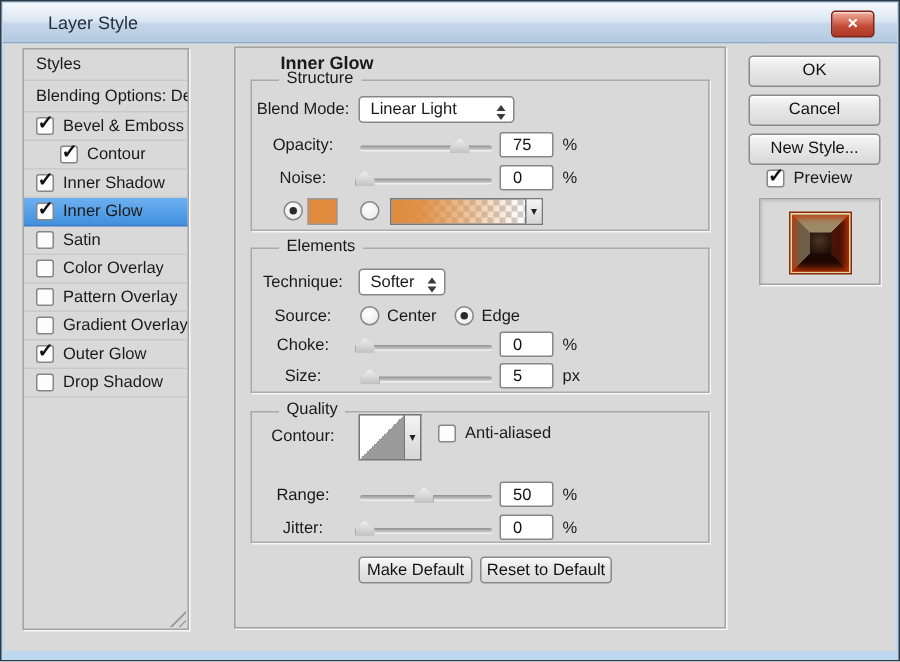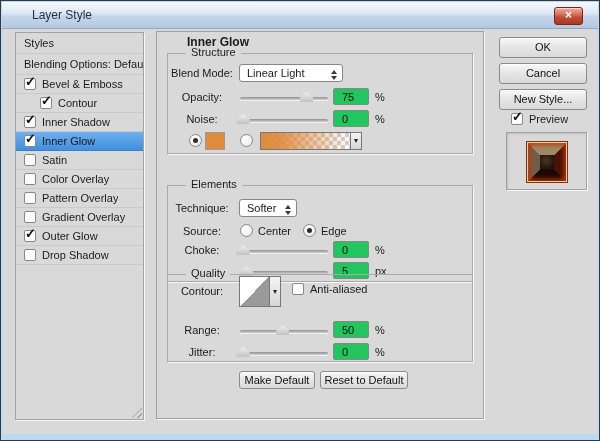--- a/index.html
+++ b/index.html
@@ -11,21 +11,21 @@
     border-bottom:1px solid #8fa8c4;}
   .title-text{position:absolute;left:30px;top:6px;font-size:12px;color:#24303c;}
   .close-btn{position:absolute;right:15px;top:5px;width:29px;height:18px;
     background:linear-gradient(#efad9b,#d7705c 40%,#c04a34 60%,#ad3a26);
     border:1px solid #7c2317;border-radius:3px;color:#fff;font-weight:bold;font-size:12px;
     line-height:15px;text-align:center;box-shadow:inset 0 1px 0 rgba(255,255,255,.55);cursor:default;}
   
   .client{position:absolute;top:28px;left:2px;right:2px;bottom:6px;background:#d9d9d9;font-size:11px;color:#1a1a1a;}
   .panel-border{border:1px solid #a2a2a2;box-shadow:1px 1px 0 rgba(255,255,255,.8);background:#d9d9d9;}
   
-  .styles-list{position:absolute;left:12px;top:3px;width:129px;height:388px;}
+  .styles-list{position:absolute;left:12px;top:3px;width:111px;height:388px;}
   .list-row{position:relative;display:flex;align-items:center;height:19px;padding-left:8px;
     border-bottom:1px solid #c9c9c9;cursor:default;}
   .list-row.hdr{height:21px;}
   .list-row.indent{padding-left:24px;}
   .list-row.selected{background:linear-gradient(#6cb0f0,#4190dd);border-bottom-color:#3a7fc8;}
   .row-label{white-space:nowrap;overflow:hidden;}
   .grip{position:absolute;right:1px;bottom:1px;width:11px;height:11px;
     background:repeating-linear-gradient(135deg,#9f9f9f 0 1px,transparent 1px 4px);
     clip-path:polygon(100% 0,100% 100%,0 100%);}
   
@@ -50,21 +50,21 @@
   .tri-up{width:0;height:0;border:3px solid transparent;border-bottom:4px solid #3a3a3a;margin-bottom:2px;}
   .tri-down{width:0;height:0;border:3px solid transparent;border-top:4px solid #3a3a3a;}
   
   .slider{position:absolute;left:62px;width:88px;top:8px;height:6px;}
   .track{position:absolute;left:0;right:0;top:1px;height:3px;border-radius:2px;
     background:linear-gradient(#8f8f8f,#d2d2d2);box-shadow:0 1px 0 #f0f0f0;}
   .thumb{position:absolute;top:-4px;width:13px;height:10px;
     background:linear-gradient(#f0f0f0,#c2c2c2);
     clip-path:polygon(50% 0,100% 55%,100% 100%,0 100%,0 55%);
     filter:drop-shadow(0 1px 0 rgba(0,0,0,.45)) drop-shadow(0 0 1px rgba(0,0,0,.35));}
-  .valbox{position:absolute;left:155px;top:0;width:36px;height:17px;background:#22c55e;border:1px solid #878787;
+  .valbox{position:absolute;left:155px;top:0;width:36px;height:17px;background:#ffffff;border:1px solid #878787;
     border-radius:2px;padding:0 0 0 8px;font-size:11px;color:#111;}
   .unit{position:absolute;left:197px;line-height:18px;}
   
   .swatch{position:absolute;left:27px;top:0;width:20px;height:18px;border:1px solid #9a9a9a;}
   .gradbar{position:absolute;left:82px;top:0;width:102px;height:18px;border:1px solid #777;
     background:
       linear-gradient(to right,#df8a3c 0%,rgba(223,138,60,.9) 22%,rgba(223,138,60,0) 88%),
       conic-gradient(#cfcfcf 25%,#fff 0 50%,#cfcfcf 0 75%,#fff 0) 0 0/8px 8px;}
   .gradbar .grad-arrow{position:absolute;right:0;top:0;bottom:0;width:11px;border-left:1px solid #777;
     background:linear-gradient(#f4f4f4,#d6d6d6);font-size:8px;line-height:16px;text-align:center;color:#222;}
@@ -216,21 +216,21 @@
         <div class="row" style="top:78px;">
           <span class="radio on" style="left:11px;top:2px;"></span>
           <span class="swatch" style="background: rgb(223, 138, 60);"></span>
           <span class="radio" style="left:62px;top:2px;"></span>
           <div class="gradbar">
             <span class="grad-arrow">▾</span>
           </div>
         </div>
       </div>
 
-      <div class="groupbox" style="top:133px;height:97px;margin-top:20px;">
+      <div class="groupbox" style="top:133px;height:97px;">
         <div class="legend">Elements</div>
 
         <div class="row" style="top:13px;">
           <span class="flabel">Technique:</span>
           <div class="dropdown" style="width:58px;">
             <span>Softer</span>
             <span class="stepper">
                 <span class="tri-up"></span>
                 <span class="tri-down"></span>
               </span>

